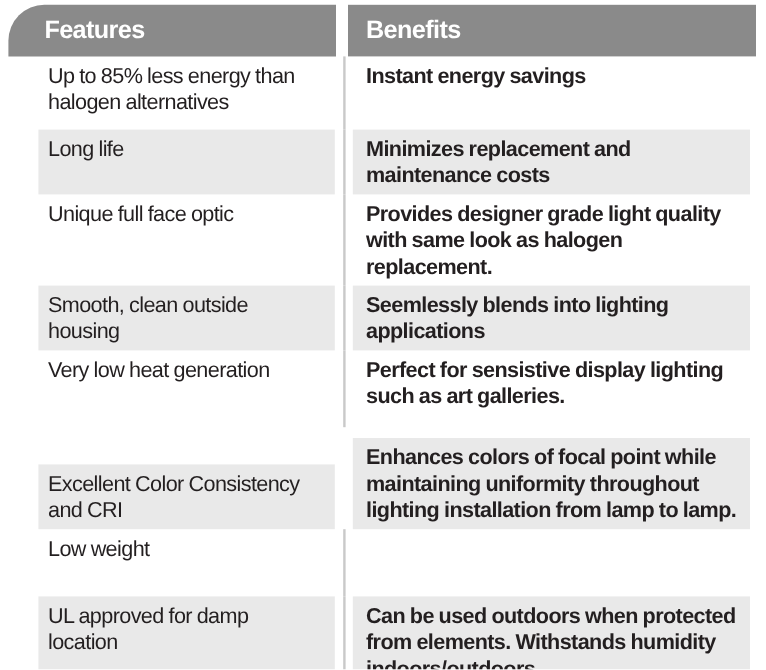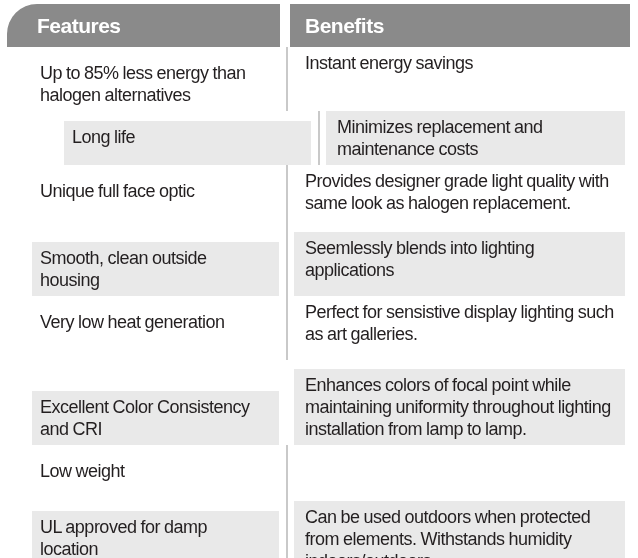--- a/index.html
+++ b/index.html
@@ -55,41 +55,41 @@
     font-size: 18px;
     line-height: 22px;
     padding-top: 5px;
     padding-bottom: 5px;
   }
   .cell.feature {
     margin-left: 32px;
     width: 247px;
     padding-left: 8px;
     padding-right: 24px;
-    margin-top: 10px;
   }
   .gutter {
     width: 15px;
     display: flex;
     justify-content: center;
   }
   .gutter .rule {
     width: 2px;
     height: 100%;
     background: var(--rule);
   }
   .cell.benefit {
     flex: 1;
     margin-right: 13px;
     padding-left: 11px;
+    font-weight: bold;
   }
   .row.alt .cell { background: var(--band_bg); }
   
   .body .row:nth-child(1) { min-height: 61px; }
-  .body .row:nth-child(2) { min-height: 30px; padding-left: 32px; }
+  .body .row:nth-child(2) { min-height: 30px; }
   .body .row:nth-child(3) { min-height: 67px; }
   .body .row:nth-child(4) { min-height: 28px; }
   .body .row:nth-child(5) { min-height: 64px; }
   .body .row:nth-child(6) { min-height: 85px; align-items: flex-end; }
   .body .row:nth-child(7) { min-height: 56px; }
   .body .row:nth-child(8) { min-height: 84px; }
   .body .row:nth-child(9) { min-height: 36px; }
 </style>
 </head>
 <body>

